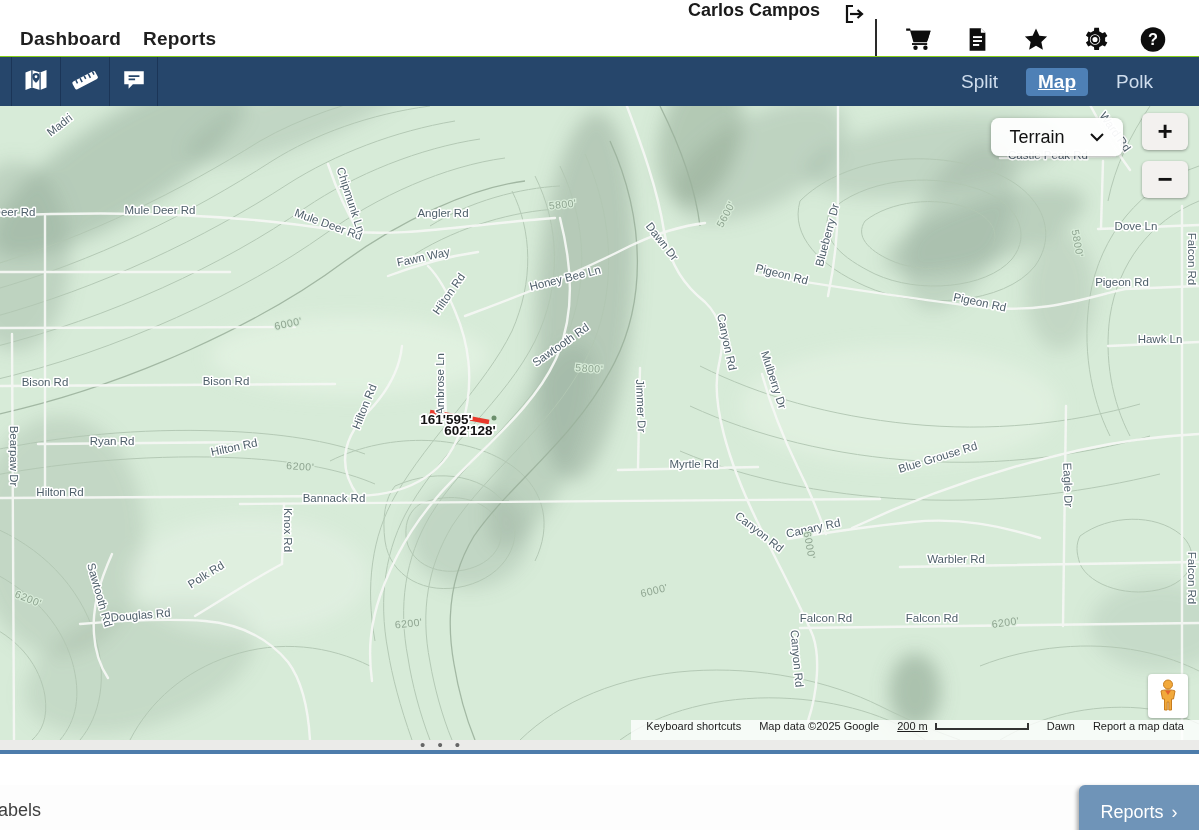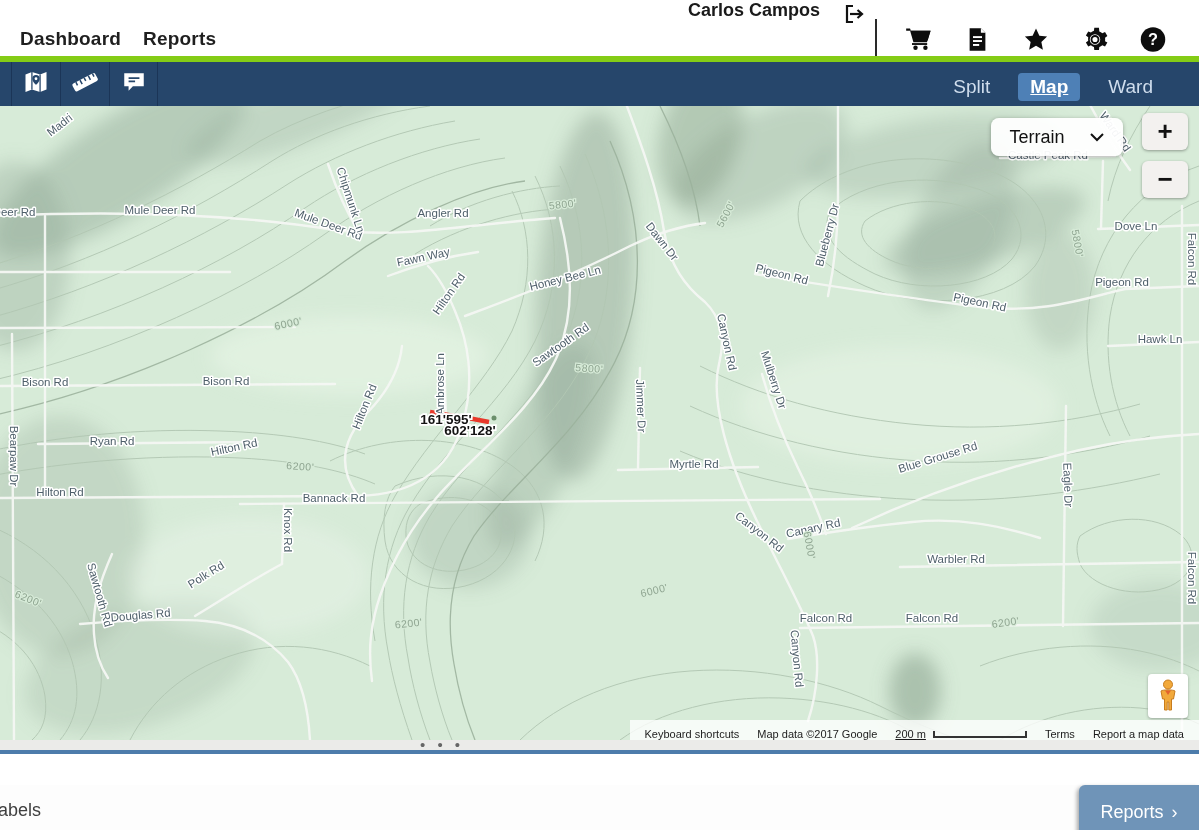--- a/index.html
+++ b/index.html
@@ -11,21 +11,21 @@
   .header-nav { position:absolute; left:20px; top:0; height:78px; display:flex; align-items:center; gap:22px; }
   .nav-link { font-size:19px; font-weight:700; color:#1f1f1f; letter-spacing:.2px; cursor:pointer; }
   .user-area { position:absolute; left:688px; top:0; height:78px; display:flex; align-items:flex-start; gap:20px; cursor:pointer; }
   .user-name { font-size:18px; font-weight:600; color:#1a1a1a; }
   .header-divider { position:absolute; left:875px; top:19px; width:2px; height:38px; background:#2a2a2a; }
   .header-icons { position:absolute; left:905px; top:0; height:78px; width:262px; display:flex; align-items:center; justify-content:space-between; }
   .hicon { width:28px; height:28px; display:flex; align-items:center; justify-content:center; cursor:pointer; }
   .hicon svg { display:block; }
 
   
-  .toolbar { position:relative; height:50px; background:#26466b; border-top:6px solid #84cc16; display:flex; align-items:stretch; }
+  .toolbar { position:relative; height:50px; background:#26466b; border-top:1px solid #84cc16; display:flex; align-items:stretch; }
   .tool-cells { display:flex; margin-left:11px; }
   .tool-cell { width:49px; display:flex; align-items:center; justify-content:center; border-left:1px solid #1b3557; cursor:pointer; }
   .tool-cell:last-child { border-right:1px solid #1b3557; }
   .view-tabs { position:absolute; right:0; top:0; height:50px; display:flex; align-items:center; gap:16px; padding-right:34px; }
   .view-tab { font-size:19px; color:#cfdded; cursor:pointer; padding:3px 12px; border-radius:4px; }
   .view-tab.active { background:#4e80b6; color:#ffffff; font-weight:700;text-decoration:underline; }
 
   
   .map-wrap { position:relative; height:634px; background:#d7ebd8; overflow:hidden; cursor:grab; }
   .map-svg { position:absolute; left:0; top:0; }
@@ -41,21 +41,21 @@
     display:flex; align-items:center; justify-content:center; gap:24px; cursor:pointer; }
   .terrain-label { font-size:18px; color:#111; }
   .zoom-btn { position:absolute; left:1142px; width:46px; height:37px; background:#f3f1ef; border-radius:6px;
     box-shadow:0 1px 3px rgba(0,0,0,.35); display:flex; align-items:center; justify-content:center;
     font-size:26px; font-weight:700; color:#111; cursor:pointer; user-select:none; }
   .zoom-in { top:7px; } .zoom-out { top:55px; }
   .pegman { position:absolute; left:1148px; top:568px; width:40px; height:44px; background:#ffffff; border-radius:4px;
     box-shadow:0 1px 3px rgba(0,0,0,.3); display:flex; align-items:center; justify-content:center; cursor:grab; }
 
   .attribution { position:absolute; right:0; bottom:0; height:20px; background:rgba(255,255,255,.78);
-    display:flex; align-items:flex-end; font-size:11px; color:#1c1c1c; padding:0 6px; }
+    display:flex; align-items:flex-start; font-size:11px; color:#1c1c1c; padding:0 6px; }
   .attr-item { padding:0 9px; white-space:nowrap; }
   .attr-link { cursor:pointer; }
   .scale-wrap { display:flex; align-items:center; padding:0 9px; gap:7px;text-decoration:underline; }
   .scale-bar { width:94px; height:7px; border:2px solid #333; border-top:none; }
 
   
   .splitter { position:relative; height:14px; background:#ebebe9; border-bottom:4px solid #4d7cab; cursor:row-resize; }
   .splitter-dots { position:absolute; left:420px; top:-4px; font-size:15px; letter-spacing:4px; color:#666; }
   .bottom-panel { position:relative; height:50px; background:#fdfdfd;margin-top:31px; }
   .bottom-label { position:absolute; left:-2px; top:0; height:50px; display:flex; align-items:center;
@@ -151,21 +151,21 @@
         <svg width="28" height="26" viewBox="0 0 24 24">
             <path d="M3 4 h18 v12 h-10 l-4 4 v-4 h-4 z" fill="#fff"></path>
             <path d="M7 8.5 h10 M7 11.5 h6" stroke="#26466b" stroke-width="1.6"></path>
           </svg>
       </span>
     </div>
   </div>
   <div class="view-tabs">
     <span class="view-tab">Split</span>
     <span class="view-tab active">Map</span>
-    <span class="view-tab">Ward</span>
+    <span class="view-tab">Polk</span>
   </div>
 </div>
 
 <div class="map-wrap">
   <svg class="map-svg" width="1199" height="634" viewBox="0 0 1199 634">
     <defs>
       <filter id="soft" x="-50%" y="-50%" width="200%" height="200%">
           <feGaussianBlur stdDeviation="9"></feGaussianBlur>
         </filter>
     </defs>
@@ -357,26 +357,26 @@
   <div class="pegman">
     <svg width="22" height="34" viewBox="0 0 22 34">
       <circle cx="11" cy="5.5" r="4.5" fill="#f2a93b" stroke="#c77c1e" stroke-width="1"></circle>
       <path d="M4 12 C6 10.5 16 10.5 18 12 L16.5 20 L14.5 20 L14.5 31 L11.8 31 L11.8 23 L10.2 23 L10.2 31 L7.5 31 L7.5 20 L5.5 20 Z" fill="#f2a93b" stroke="#c77c1e" stroke-width="1"></path>
       <path d="M8 11.5 L11 16 L14 11.5" fill="#e2622d"></path>
     </svg>
   </div>
 
   <div class="attribution">
     <span class="attr-item attr-link">Keyboard shortcuts</span>
-    <span class="attr-item">Map data ©2017 Google</span>
+    <span class="attr-item">Map data ©2025 Google</span>
     <span class="scale-wrap">
       <span>200 m</span>
       <span class="scale-bar"></span>
     </span>
-    <span class="attr-item attr-link">Terms</span>
+    <span class="attr-item attr-link">Dawn</span>
     <span class="attr-item attr-link">Report a map data</span>
   </div>
 </div>
 
 <div class="splitter">
   <span class="splitter-dots">• • •</span>
 </div>
 
 <div class="bottom-panel">
   <span class="bottom-label">abels</span>

